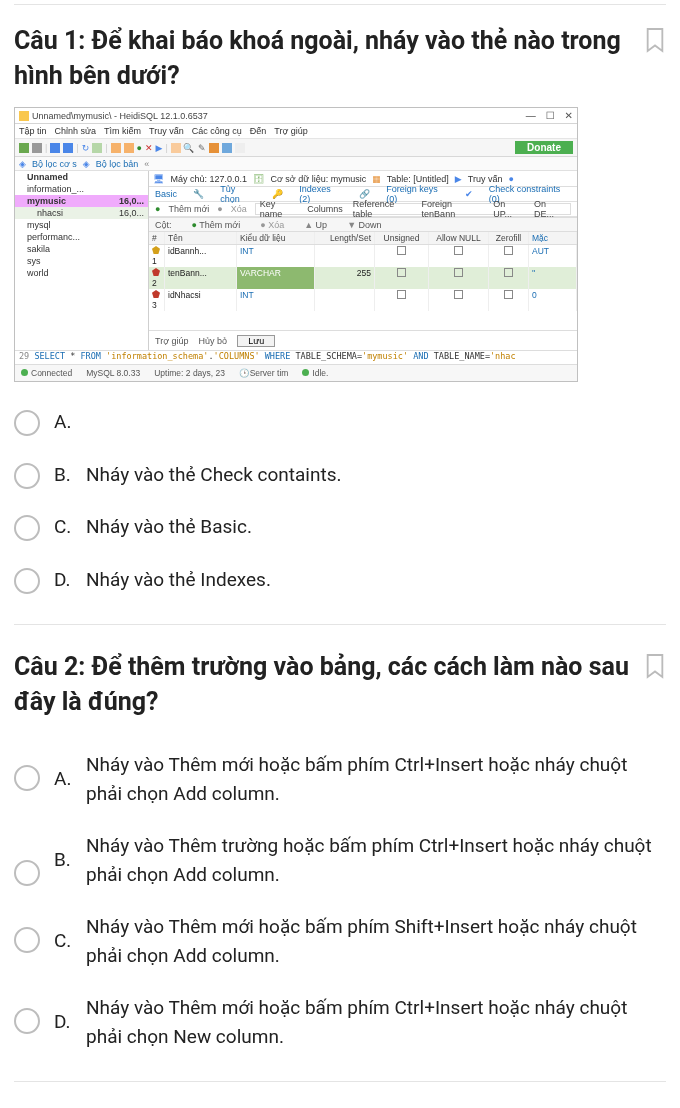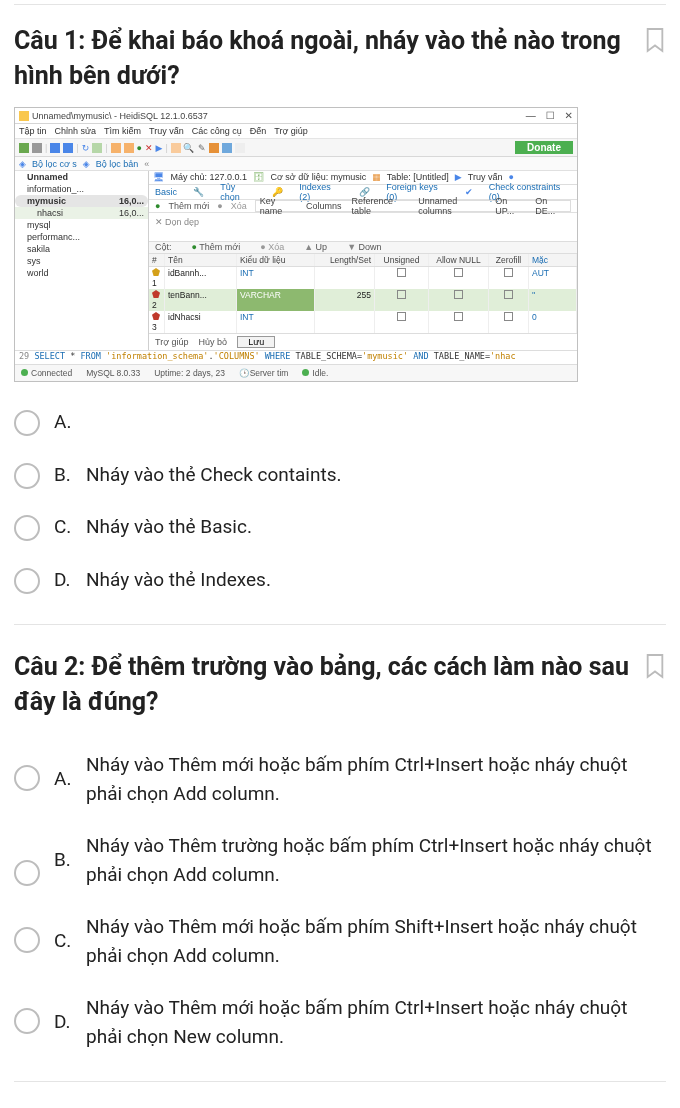--- a/index.html
+++ b/index.html
@@ -35,21 +35,21 @@
   .ss-wbtns { display:flex; gap:10px; color:#555; font-size:10px;}
   .ss-menubar { height: 15px; background:#fff; display:flex; align-items:center; padding:0 4px; gap:8px; color:#333; border-bottom:1px solid #e5e5e5;}
   .ss-toolbar { height: 18px; background:#f6f6f6; display:flex; align-items:center; padding:0 4px; gap:3px; border-bottom:1px solid #d8d8d8; position:relative;}
   .ss-toolbar .spacer{flex:1;}
   .donate-btn { background:#4caf50; color:#fff; padding:1px 12px; font-weight:bold; font-size:10px;}
   .ss-filterbar { height:14px; background:#fafafa; display:flex; align-items:center; padding:0 4px; gap:6px; border-bottom:1px solid #e0e0e0; color:#1a6db3;}
   .ss-body { flex:1; display:flex; min-height:0;}
   .ss-tree { width:134px; border-right:1px solid #cfcfcf; background:#fff; display:flex; flex-direction:column;}
   .tree-item { padding:1px 4px 1px 12px; display:flex; justify-content:space-between; color:#333;}
   .tree-item.bold{ font-weight:bold;}
-  .tree-item.sel{ background:#e5e5e5;border-radius:6px;}
+  .tree-item.sel{ background:#f0abfc;}
   .ss-main { flex:1; display:flex; flex-direction:column; background:#fff;}
   .ss-tabs { height:16px; display:flex; align-items:center; padding:0 4px; gap:6px; border-bottom:1px solid #ddd; color:#333;}
   .ss-subtabs { height:15px; display:flex; align-items:center; padding:0 6px; gap:16px; border-bottom:1px solid #e0e0e0; color:#1a6db3;}
   .ss-subtabs span{ color:#1a6db3; }
   .ss-addline { height:15px; display:flex; align-items:center; padding:0 6px; gap:8px; border-bottom:1px solid #e0e0e0; color:#555;}
   .ss-addline .green{ color:#2e8b2e;}
   .ss-addline .gray{ color:#999;}
   .ss-fkgrid { height:32px; padding:4px 6px; color:#888; display:flex; gap:18px;}
   .ss-colhdr { height:15px; background:#f6f6f6; border-top:1px solid #ddd; border-bottom:1px solid #ddd; display:flex; align-items:center; padding:0 6px; gap:20px; color:#555;}
   .ss-colhdr .green{color:#2e8b2e;}
@@ -204,28 +204,23 @@
         </div>
         <div class="ss-addline">
           <span class="green">●</span>
             <span>Thêm mới</span>
           <span class="gray">●</span>
             <span class="gray">Xóa</span>
           <div style="flex:1; display:flex; gap:10px; border:1px solid #ddd; height:12px; align-items:center; padding:0 4px; color:#444;">
             <span>Key name</span>
             <span>Columns</span>
             <span>Reference table</span>
-            <span>Unnamed columns</span>
+            <span>Foreign tenBann</span>
             <span>On UP...</span>
             <span>On DE...</span>
-          </div>
-        </div>
-        <div class="ss-fkgrid">
-          <div>
-            <span>✕</span> <span>Dọn dẹp</span>
           </div>
         </div>
         <div class="ss-colhdr">
           <span>Cột:</span>
           <span><span class="green">●</span> <span>Thêm mới</span></span>
           <span><span style="color:#999;">●</span> <span style="color:#999;">Xóa</span></span>
           <span><span style="color:#888;">▲</span> <span>Up</span></span>
           <span><span style="color:#888;">▼</span> <span>Down</span></span>
         </div>
         <div class="ss-table">

